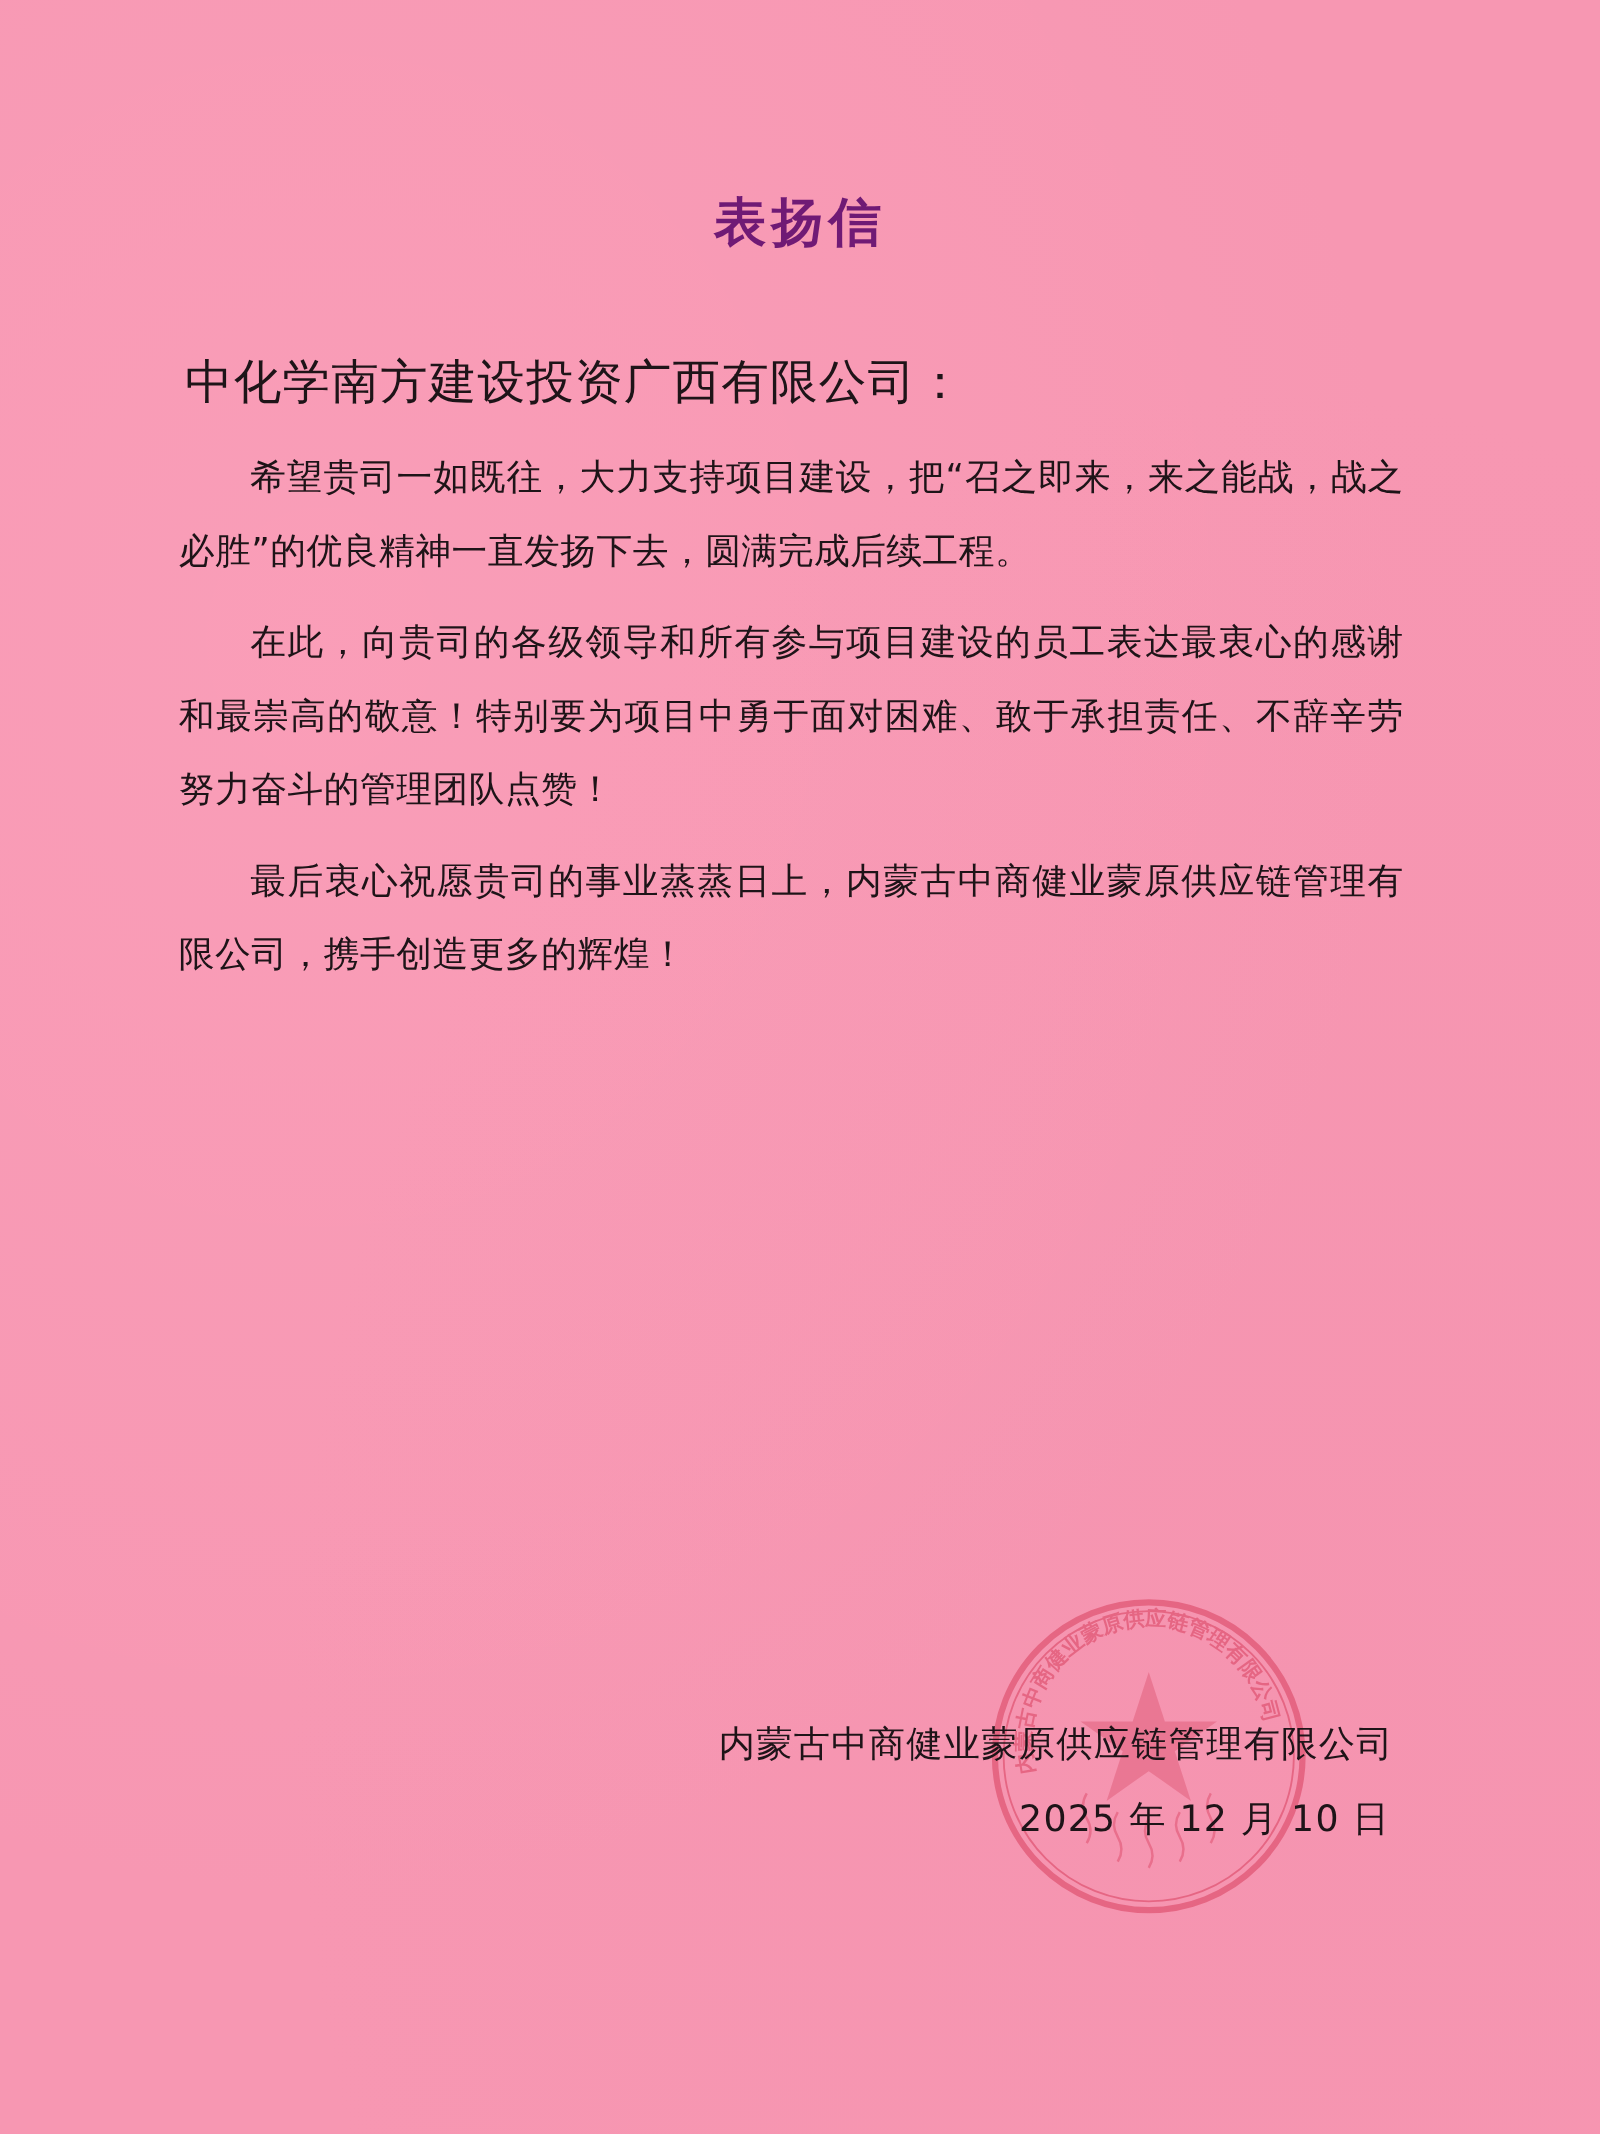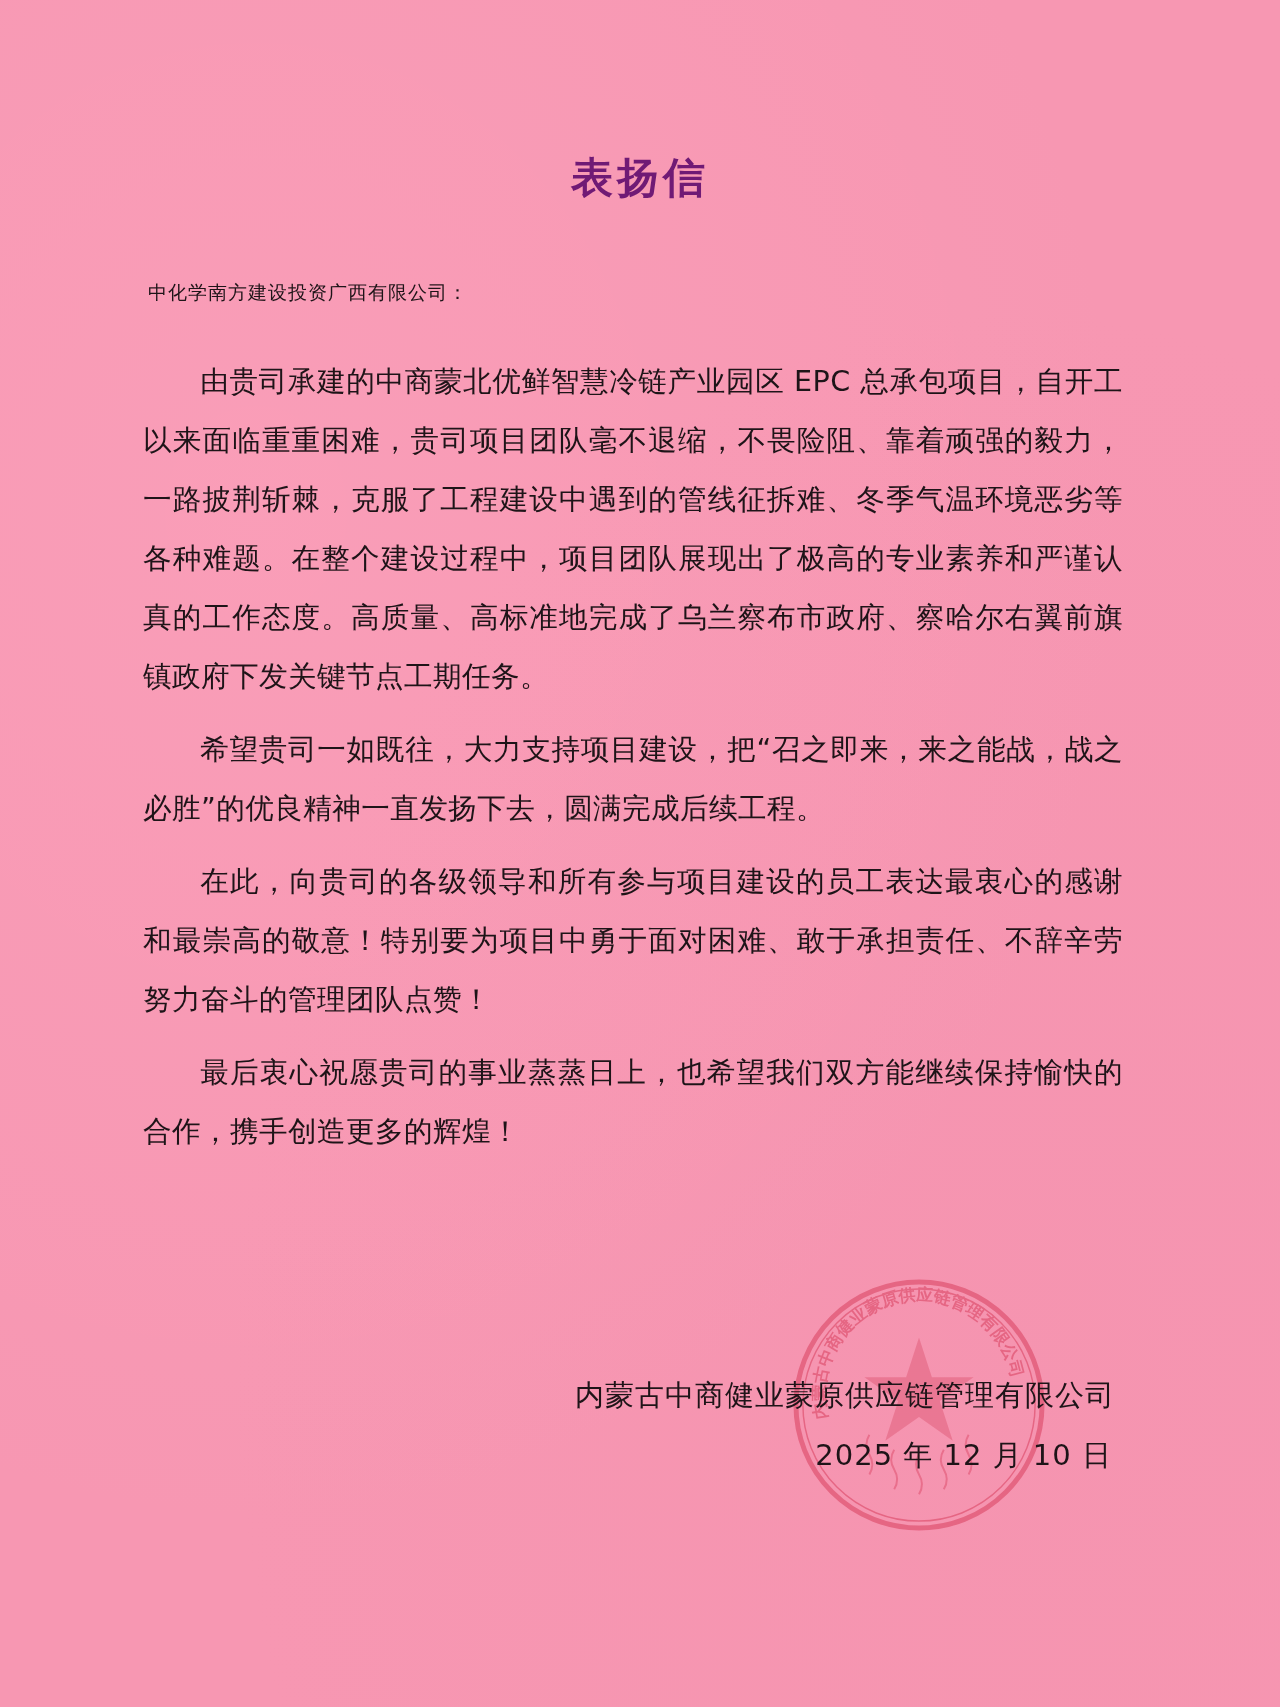--- a/index.html
+++ b/index.html
@@ -13,21 +13,21 @@
     color: #1e1418;
     position: relative;
   }
   .title {
     position: absolute; top: 150px; left: 0; width: 100%;
     text-align: center; font-size: 42px; font-weight: bold; letter-spacing: 4px;
     color: #701a75;
   }
   .salutation {
     position: absolute; top: 280px; left: 148px;
-    font-size: 19px; letter-spacing: 1px;
+    font-size: 38px; letter-spacing: 1px;
   }
   .body {
     position: absolute; top: 352px; left: 143px; width: 980px;
     font-size: 28.6px; line-height: 59px; text-align: justify;
     letter-spacing: 0.4px;
   }
   .body p { margin: 0 0 14px 0; text-indent: 2em; }
   .sender {
     position: absolute; top: 1376px; right: 165px;
     font-size: 29px; letter-spacing: 1px; text-align: right;
@@ -42,24 +42,23 @@
   }
 </style>
 </head>
 <body>
 
 <div class="title">表扬信</div>
 
 <div class="salutation">中化学南方建设投资广西有限公司：</div>
 
 <div class="body">
-  <p>由贵司承建的中商蒙北优鲜智慧冷链产业园区 EPC 总承包项目，自开工以来面临重重困难，贵司项目团队毫不退缩，不畏险阻、靠着顽强的毅力，一路披荆斩棘，克服了工程建设中遇到的管线征拆难、冬季气温环境恶劣等各种难题。在整个建设过程中，项目团队展现出了极高的专业素养和严谨认真的工作态度。高质量、高标准地完成了乌兰察布市政府、察哈尔右翼前旗镇政府下发关键节点工期任务。</p>
   <p>希望贵司一如既往，大力支持项目建设，把“召之即来，来之能战，战之必胜”的优良精神一直发扬下去，圆满完成后续工程。</p>
   <p>在此，向贵司的各级领导和所有参与项目建设的员工表达最衷心的感谢和最崇高的敬意！特别要为项目中勇于面对困难、敢于承担责任、不辞辛劳努力奋斗的管理团队点赞！</p>
-  <p>最后衷心祝愿贵司的事业蒸蒸日上，也希望我们双方能继续保持愉快的合作，携手创造更多的辉煌！</p>
+  <p>最后衷心祝愿贵司的事业蒸蒸日上，内蒙古中商健业蒙原供应链管理有限公司，携手创造更多的辉煌！</p>
 </div>
 
 <svg class="seal" viewBox="0 0 260 260">
   <defs>
     <path id="sealArc" d="M 40 150 A 95 95 0 1 1 220 150"></path>
   </defs>
   <circle cx="130" cy="130" r="124" fill="none" stroke="#d9405f" stroke-width="5"></circle>
   <circle cx="130" cy="130" r="117" fill="none" stroke="#d9405f" stroke-width="1.5"></circle>
   <polygon points="130,62 143,102 185,102 151,126 164,166 130,142 96,166 109,126 75,102 117,102" fill="#e2607d"></polygon>
   <text font-size="17" fill="#d9405f" font-family="DejaVu Sans, sans-serif" font-weight="bold">

